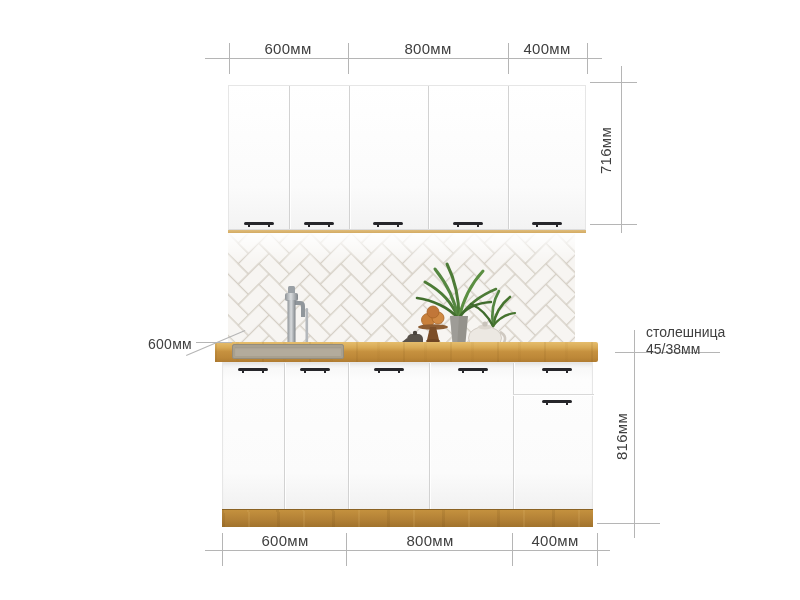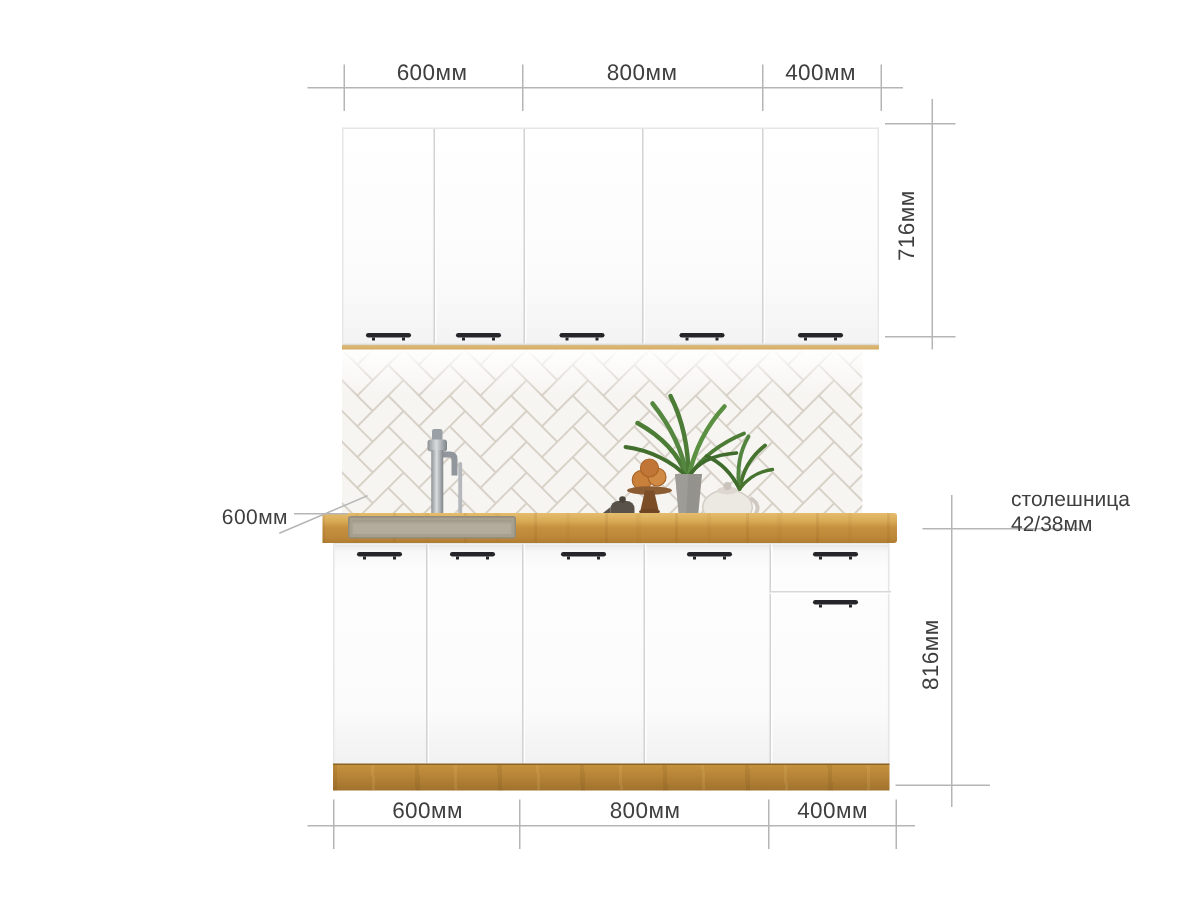--- a/index.html
+++ b/index.html
@@ -3,21 +3,21 @@
 <meta charset="utf-8">
 <style>
   html,body{margin:0;padding:0;background:#ffffff;}
   .canvas{position:relative;width:800px;height:600px;background:#ffffff;overflow:hidden;
           font-family:"Liberation Sans",sans-serif;color:#3f3f3f;}
   .abs{position:absolute;}
   
   .dline{position:absolute;background:#b5b5b5;}
   .dlabel{position:absolute;font-size:15px;color:#3f3f3f;text-align:center;letter-spacing:.3px;white-space:nowrap;}
   .vlabel{transform:rotate(-90deg);}
-  .note{position:absolute;font-size:14px;color:#3f3f3f;white-space:nowrap;text-align:center;margin-left:28px;}
+  .note{position:absolute;font-size:14px;color:#3f3f3f;white-space:nowrap;text-align:center;}
   
   .upper-cab{position:absolute;left:228px;top:85px;width:358px;height:145px;
      background:linear-gradient(180deg,#ffffff 0%,#fbfbfb 70%,#f3f3f3 100%);
      border:1px solid #e6e6e6;border-bottom:1px solid #dcdcdc;box-sizing:border-box;}
   .lower-cab{position:absolute;left:222px;top:362px;width:371px;height:148px;
      background:linear-gradient(180deg,#f6f6f6 0%,#fdfdfd 12%,#fbfbfb 75%,#f1f1f1 100%);
      border:1px solid #e6e6e6;box-sizing:border-box;
      box-shadow:inset 0 4px 5px -3px rgba(0,0,0,.10);}
   .gap{position:absolute;top:0;width:1px;height:100%;background:#d2d2d2;box-shadow:1px 0 0 rgba(255,255,255,.9);}
   .handle{position:absolute;width:30px;height:3px;background:#26262a;border-radius:2px;}
@@ -187,21 +187,21 @@
   <div class="dline" style="left:621px;top:66px;width:1px;height:167px;"></div>
   <div class="dline" style="left:590px;top:82px;width:47px;height:1px;"></div>
   <div class="dline" style="left:590px;top:224px;width:47px;height:1px;"></div>
   <div class="dlabel vlabel" style="left:574px;top:142px;width:62px;">716мм</div>
 
   <div class="dline" style="left:634px;top:330px;width:1px;height:208px;"></div>
   <div class="dline" style="left:615px;top:352px;width:105px;height:1px;"></div>
   <div class="dline" style="left:597px;top:523px;width:63px;height:1px;"></div>
   <div class="dlabel vlabel" style="left:590px;top:428px;width:62px;">816мм</div>
   <div class="note" style="left:646px;top:324px;">столешница</div>
-  <div class="note" style="left:646px;top:341px;">42/38мм</div>
+  <div class="note" style="left:646px;top:341px;">45/38мм</div>
 
   <div class="dlabel" style="left:138px;top:336px;width:54px;text-align:right;font-size:14px;">600мм</div>
   <div class="dline" style="left:196px;top:342px;width:36px;height:1px;"></div>
   <div class="dline" style="left:186px;top:355px;width:64px;height:1px;transform:rotate(-23deg);transform-origin:0 0;"></div>
 
   <div class="dline" style="left:205px;top:550px;width:405px;height:1px;"></div>
   <div class="dline" style="left:222px;top:533px;width:1px;height:33px;"></div>
   <div class="dline" style="left:346px;top:533px;width:1px;height:33px;"></div>
   <div class="dline" style="left:512px;top:533px;width:1px;height:33px;"></div>
   <div class="dline" style="left:597px;top:533px;width:1px;height:33px;"></div>

